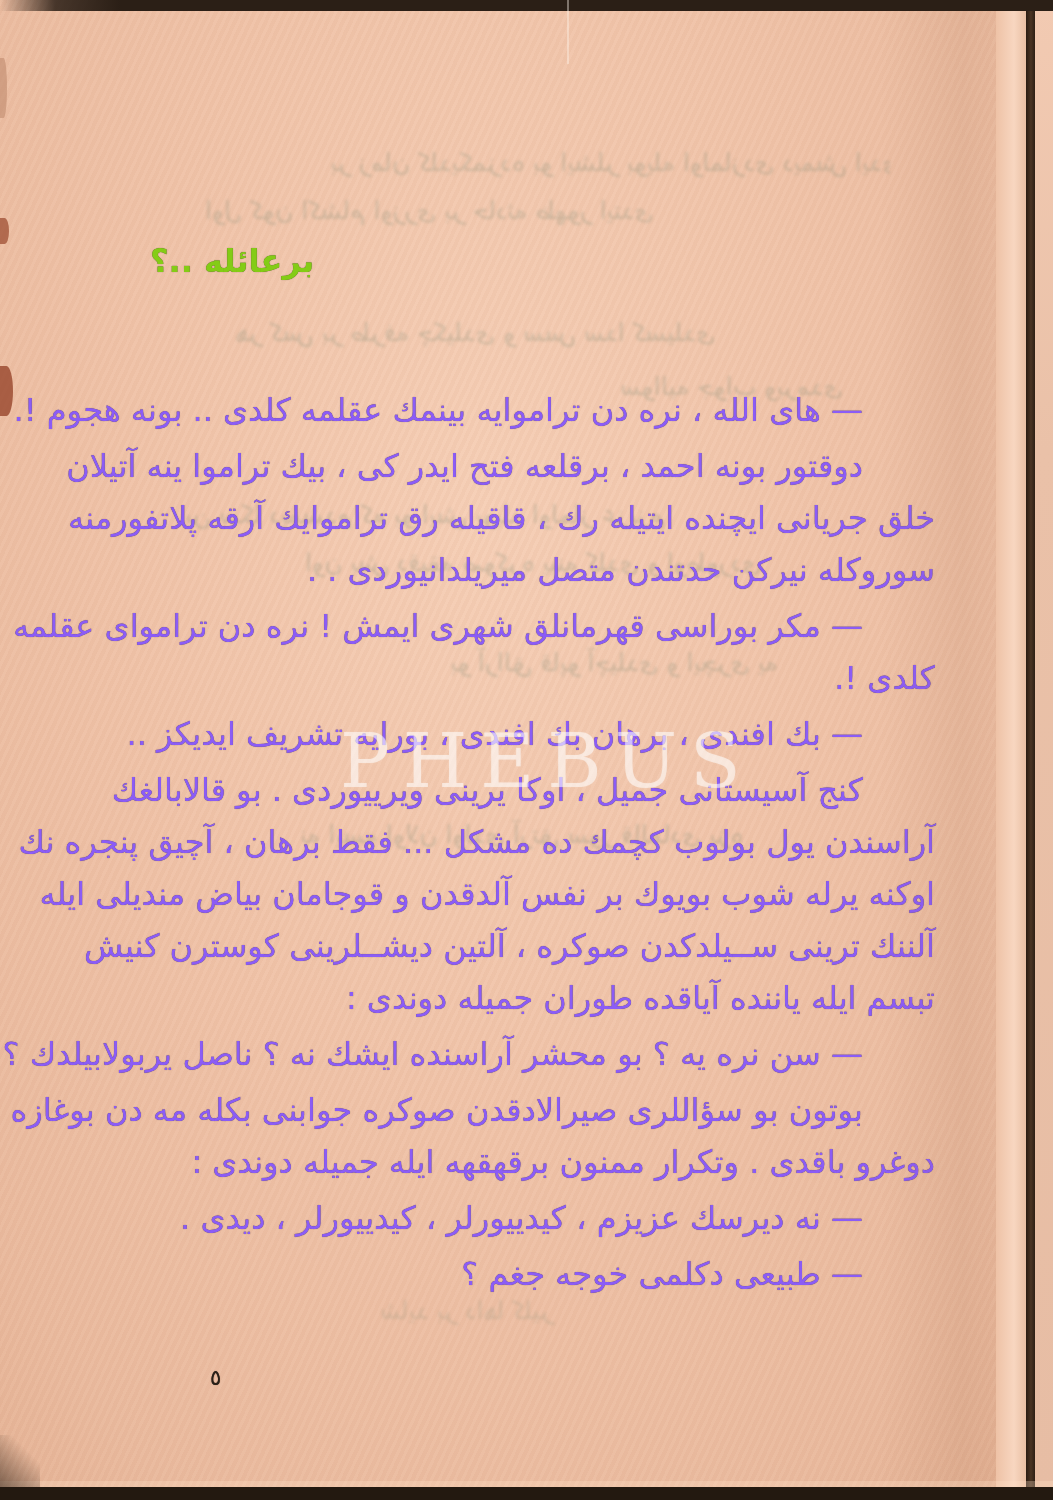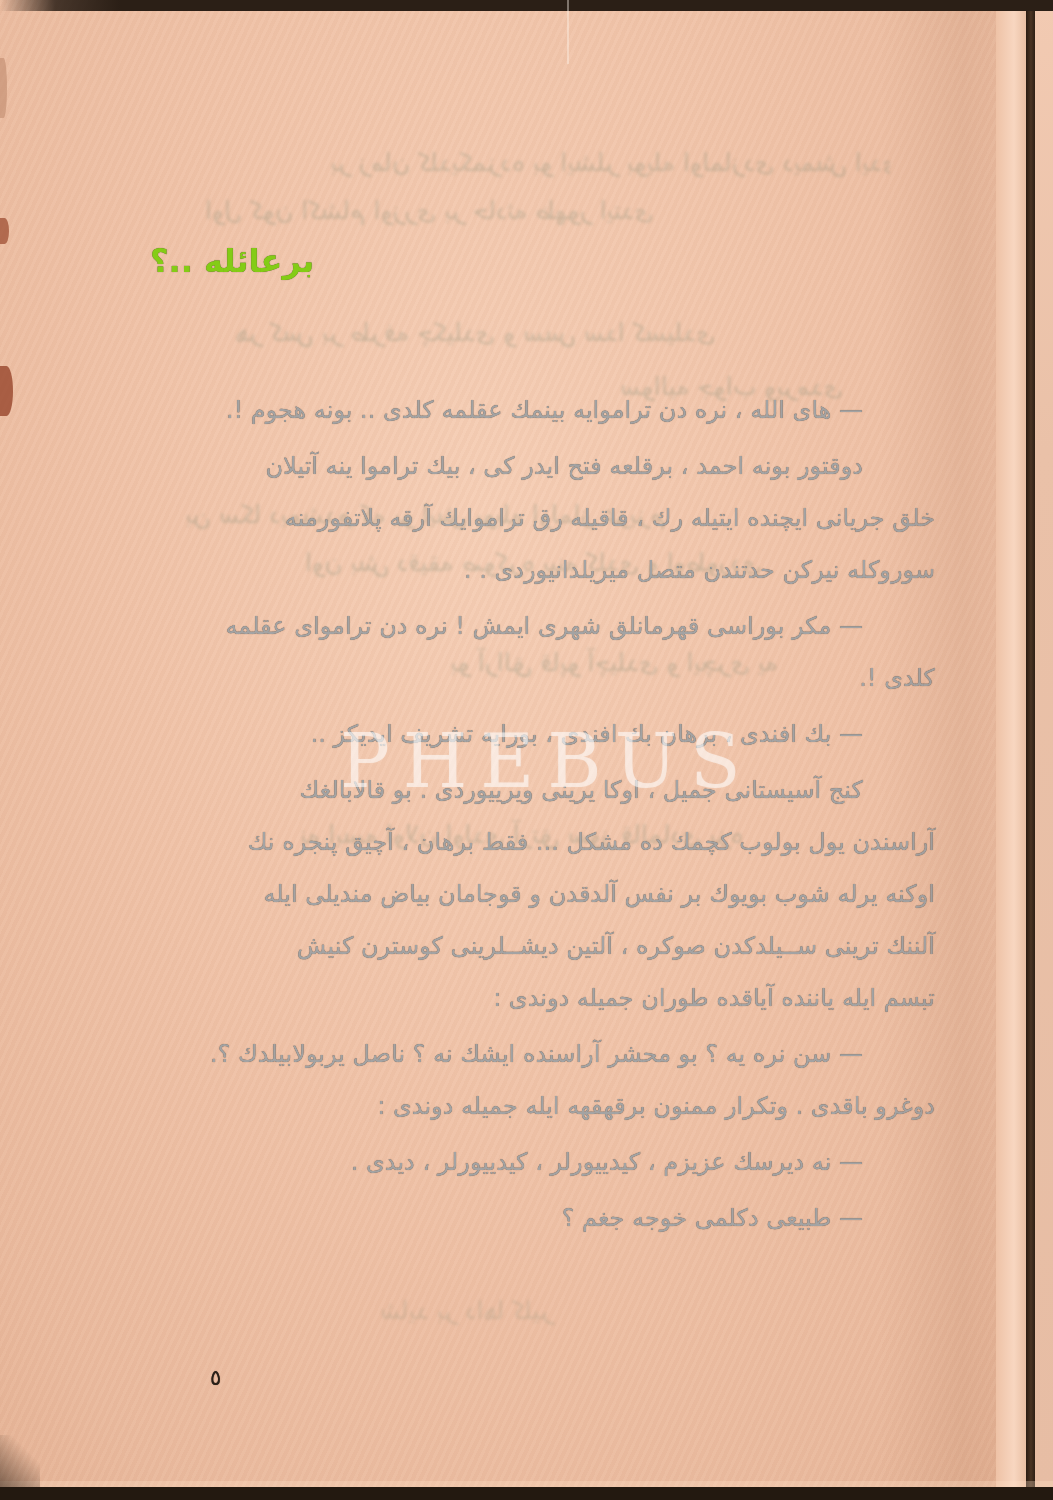--- a/index.html
+++ b/index.html
@@ -51,22 +51,22 @@
   .b8{left:380px;top:1296px;width:340px;opacity:.22;}
   
   .title{
     position:absolute;left:150px;right:120px;top:242px;
     direction:rtl;text-align:left;
     font-size:32px;font-weight:bold;color:#84cc16;
     text-shadow:0 0 0.7px rgba(36,27,19,0.85);
   }
   .body-text{position:absolute;left:150px;right:118px;top:380px;direction:rtl;}
   .line{
-    text-align:right;font-size:24px;line-height:52px;height:52px;
-    color:#a3a3a3;white-space:nowrap;
+    text-align:right;font-size:32px;line-height:52px;height:52px;
+    color:#8b5cf6;white-space:nowrap;
     text-shadow:0 0 0.7px rgba(42,32,24,0.8);
   }
   .line.pstart{padding-right:72px;margin-top:4px;}
   .page-num{position:absolute;left:210px;top:1366px;font-size:21px;color:#2a2018;
     text-shadow:0 0 0.7px rgba(42,32,24,0.8);}
   
   .watermark{
     position:absolute;left:340px;top:718px;
     font-family:"DejaVu Serif",serif;font-size:74px;font-weight:normal;
     letter-spacing:13px;color:rgba(255,255,255,0.52);
@@ -98,20 +98,21 @@
     <div class="line">سوروكله نيركن حدتندن متصل ميريلدانيوردى . .</div>
     <div class="line pstart">— مكر بوراسى قهرمانلق شهرى ايمش ! نره دن تراموای عقلمه</div>
     <div class="line">كلدى !.</div>
     <div class="line pstart">— بك افندى ، برهان بك افندى ، بورايه تشريف ايديكز ..</div>
     <div class="line pstart">كنج آسيستانى جميل ، اوكا يرينى ويرييوردى . بو قالابالغك</div>
     <div class="line">آراسندن يول بولوب كچمك ده مشكل ... فقط برهان ، آچيق پنجره نك</div>
     <div class="line">اوكنه يرله شوب بويوك بر نفس آلدقدن و قوجامان بياض منديلى ايله</div>
     <div class="line">آلننك ترينى ســيلدكدن صوكره ، آلتين ديشــلرينى كوسترن كنيش</div>
     <div class="line">تبسم ايله ياننده آياقده طوران جميله دوندى :</div>
     <div class="line pstart">— سن نره يه ؟ بو محشر آراسنده ايشك نه ؟ ناصل يربولابيلدك ؟.</div>
+    <div class="line pstart">بوتون بو سؤاللرى صيرالادقدن صوكره جوابنى بكله مه دن بوغازه</div>
     <div class="line">دوغرو باقدى . وتكرار ممنون برقهقهه ايله جميله دوندى :</div>
     <div class="line pstart">— نه ديرسك عزيزم ، كيدييورلر ، كيدييورلر ، ديدى .</div>
     <div class="line pstart">— طبيعى دكلمى خوجه جغم ؟</div>
   </div>
 
   <div class="page-num">٥</div>
 
   <div class="watermark">PHEBUS</div>
 
   <div class="curve-shade"></div>

